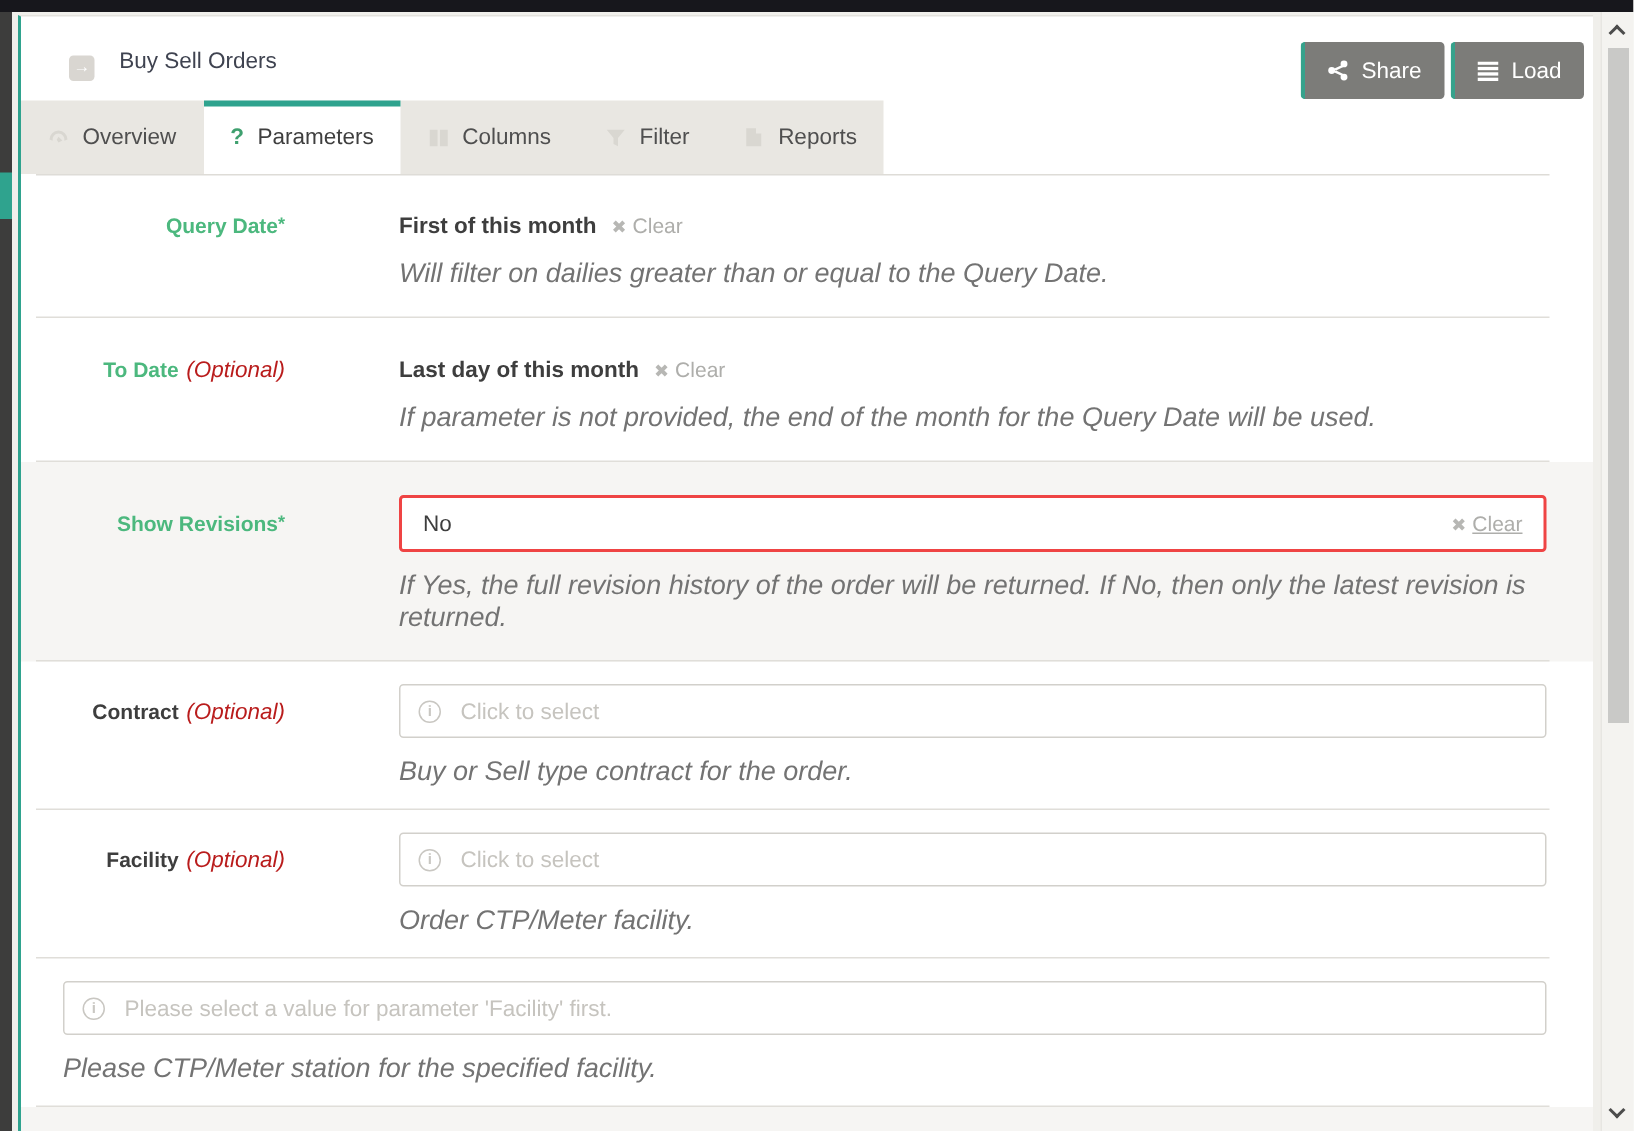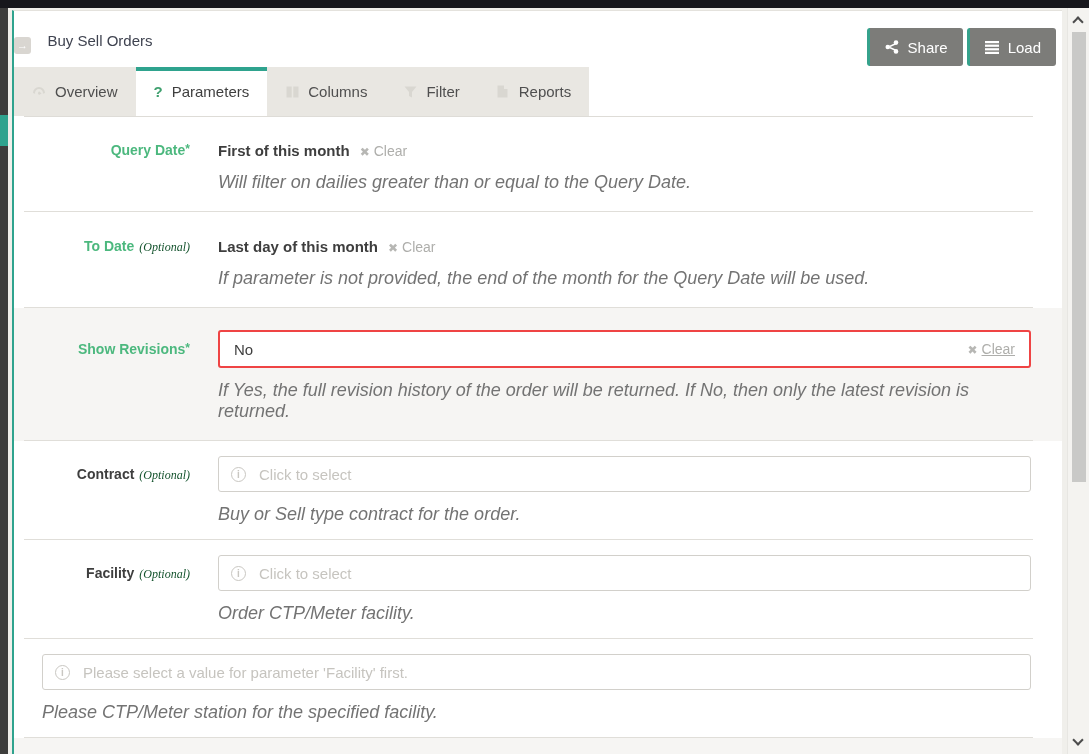--- a/index.html
+++ b/index.html
@@ -16,21 +16,21 @@
   .scrollbar { position:absolute; top:8px; right:0; width:22px; height:746px; background:#f4f3f0; border-left:1px solid #e7e6e2; }
   .sb-thumb { position:absolute; top:24px; left:4px; width:14px; height:450px; background:#c9c9c7; }
   .chev { position:absolute; left:6px; width:8px; height:8px; border:solid #4c4c4c; border-width:0 2px 2px 0; }
   .chev.up { top:10px; transform:rotate(-135deg); }
   .chev.down { bottom:10px; transform:rotate(45deg); }
   
   .panel {
     position:absolute; top:10px; left:12px; width:1050px; height:744px;
     background:#fff; border-left:2px solid #2fa38e; border-top:1px solid #e4e2dd;
   }
-  .panel-head { position:relative; height:56px; padding:21px 0 0 0; }
+  .panel-head { position:relative; height:56px; padding:21px 0 0 32px; }
   .title-icon {
     display:inline-block; width:17px; height:17px; background:#d9d6d1; border-radius:3px;
     color:#fff; font-size:11px; line-height:17px; text-align:center; vertical-align:-3px; font-weight:bold;
   }
   .page-title { margin-left:12px; font-size:15px; color:#3f4350; }
   .head-buttons { position:absolute; top:17px; right:6px; display:flex; gap:4px; }
   .gbtn {
     display:inline-flex; align-items:center; gap:9px; height:38px; padding:0 15px;
     background:#7c7c79; border:none; border-left:3px solid #36a28c; border-radius:3px;
     color:#fff; font-size:15px; font-family:inherit; cursor:pointer;
@@ -41,27 +41,27 @@
   .tab {
     display:flex; align-items:center; gap:9px; padding:16px 18px; font-size:15px;
     color:#4f4f4f; cursor:pointer; white-space:nowrap;
   }
   .tab .ticon { display:inline-flex; width:14px; height:14px; color:#d9d7d1; align-items:center; justify-content:center; }
   .tab.active { background:#fff; border-top:4px solid #2fa38e; padding-top:12px; color:#3f3f3f; }
   .qmark { color:#3fa06f; font-weight:bold; font-size:15px; }
   
   .params { position:relative; }
   .params::before { content:""; position:absolute; top:0; left:10px; right:29px; height:1px; background:#dedcd7; }
-  .prow { position:relative; display:flex; }
+  .prow { position:relative; display:flex;gap:48px; }
   .prow::after { content:""; position:absolute; bottom:0; left:10px; right:29px; height:1px; background:#e0ded9; }
   .prow:last-child::after { display:none; }
   .prow.shaded { background:#f6f5f3; }
   .lcol { width:176px; flex:none; text-align:right; font-size:14px; font-weight:bold; }
   .lcol .req { font-size:12px; vertical-align:2px; }
-  .lcol .opt { font-weight:normal; font-style:italic; font-size:12px; color:#14532d; margin-left:5px;font-family:Liberation Serif, serif; }
+  .lcol .opt { font-weight:normal; font-style:italic; font-size:15px; color:#b91c1c; margin-left:5px; }
   .lcol.green { color:#4cb87e; }
   .lcol.dark { color:#3e3e3e; }
   .ccol { flex:1; margin-left:28px; margin-right:31px; }
   .prow.t-static { padding:26px 0 0 0; }
   .prow.t-static .lcol { padding-top:0; }
   .prow.t-filled, .prow.t-select { padding:15px 0 0 0; }
   .prow.t-filled { padding-top:22px; }
   .prow.t-filled .lcol { padding-top:11px; }
   .prow.t-select .lcol { padding-top:10px; }
   .val-line { font-size:15px; font-weight:bold; color:#3e3e3e; }

